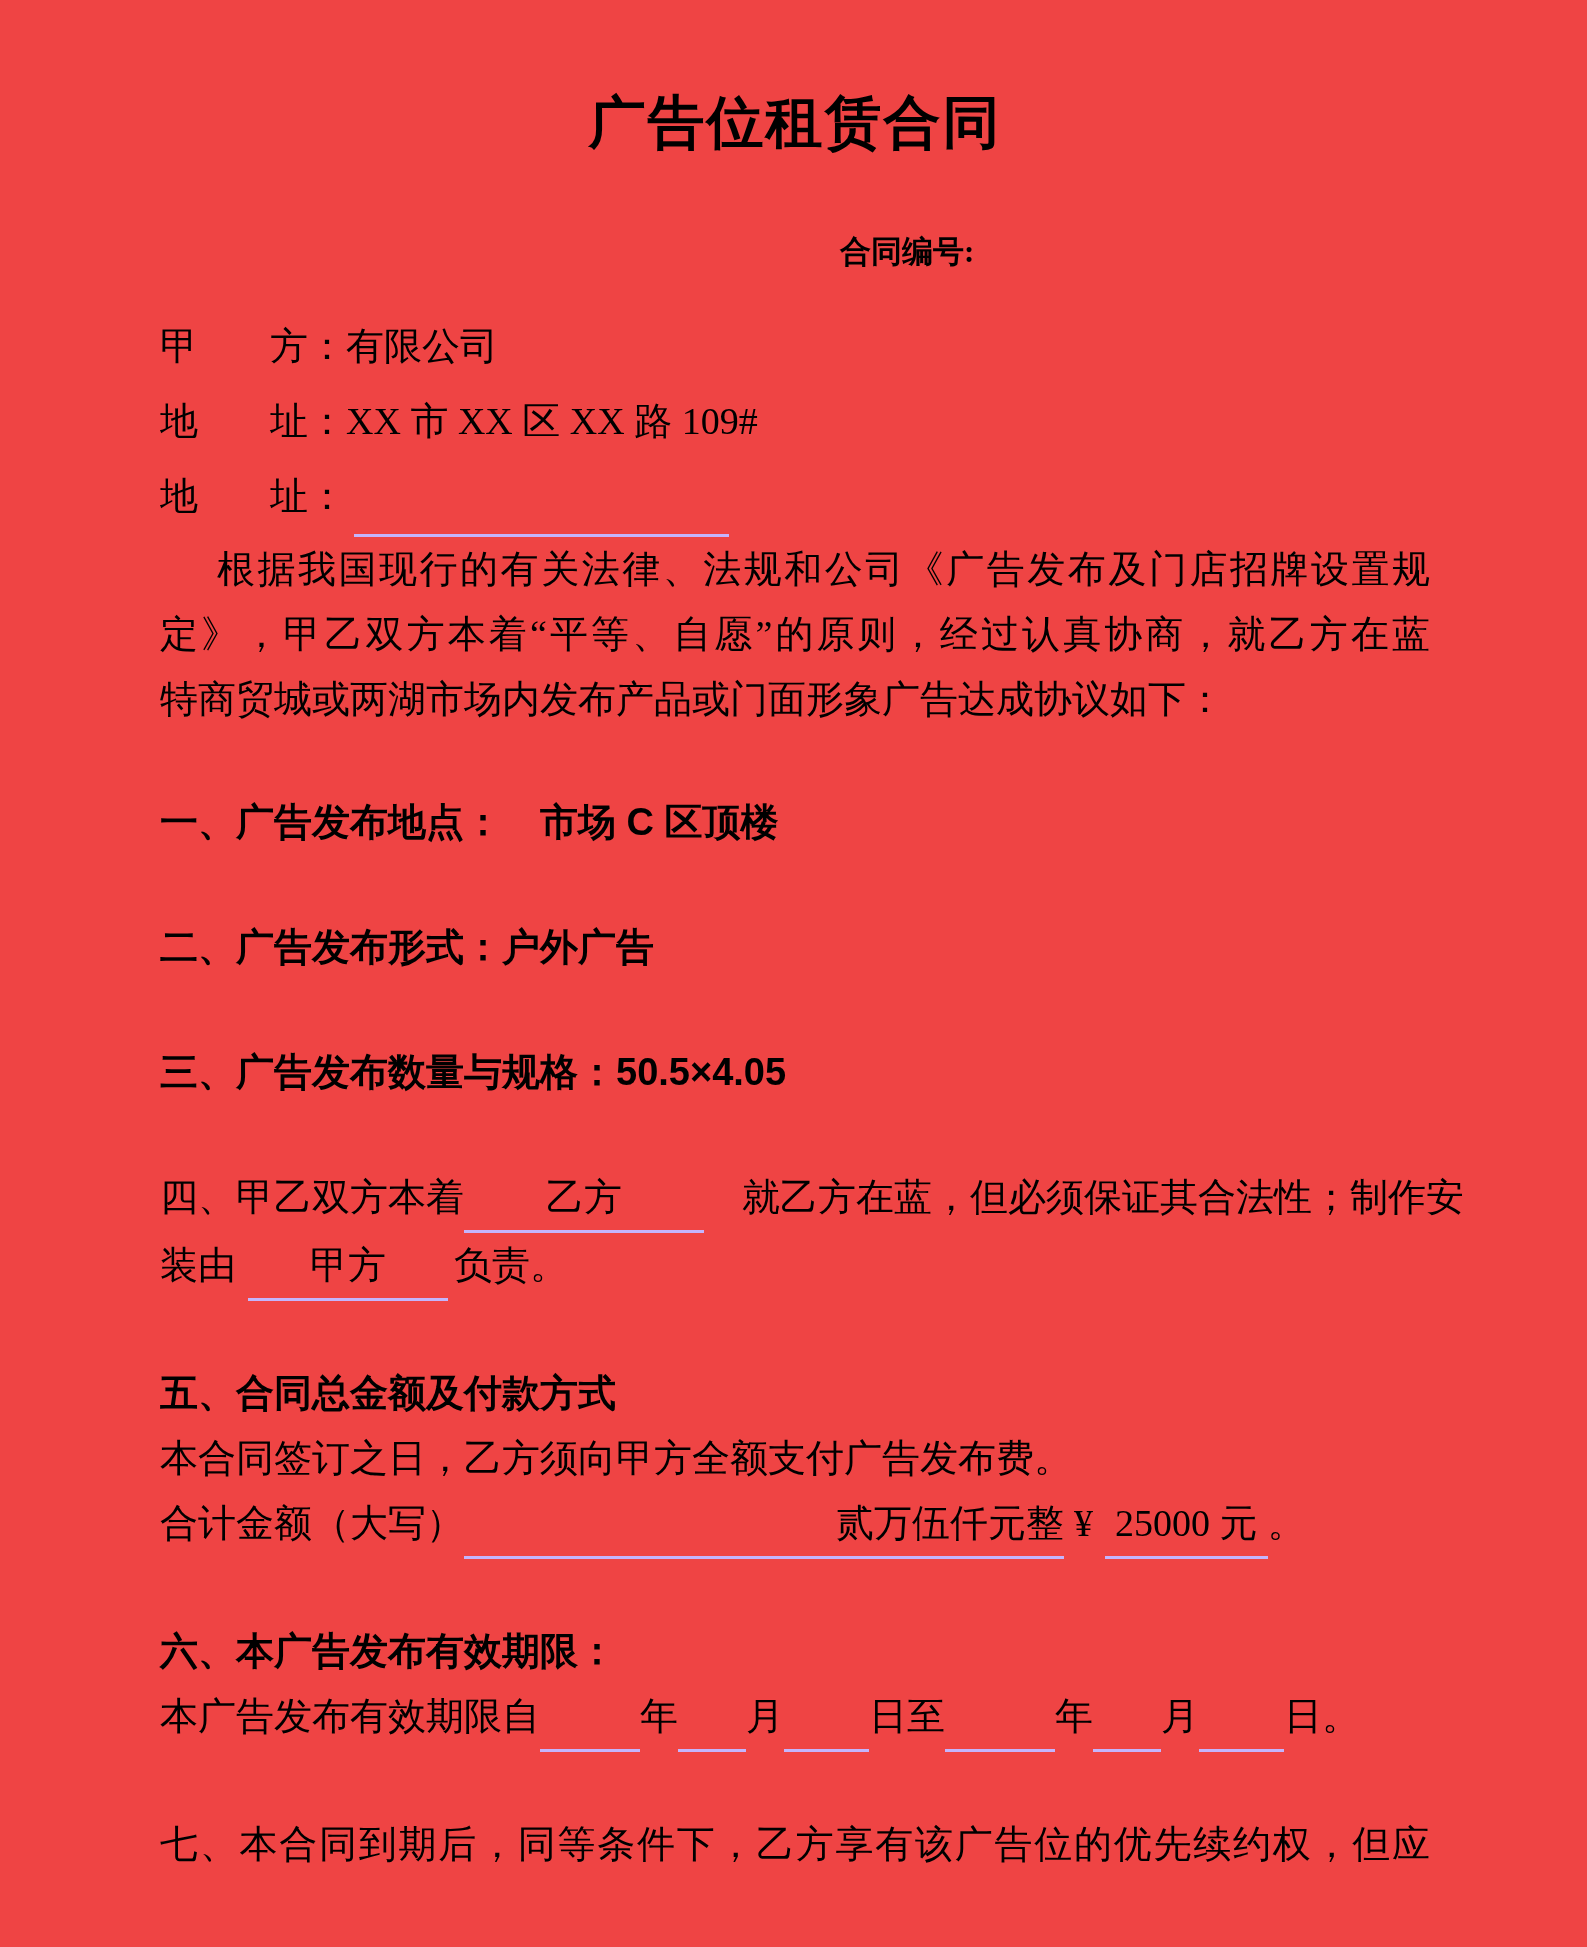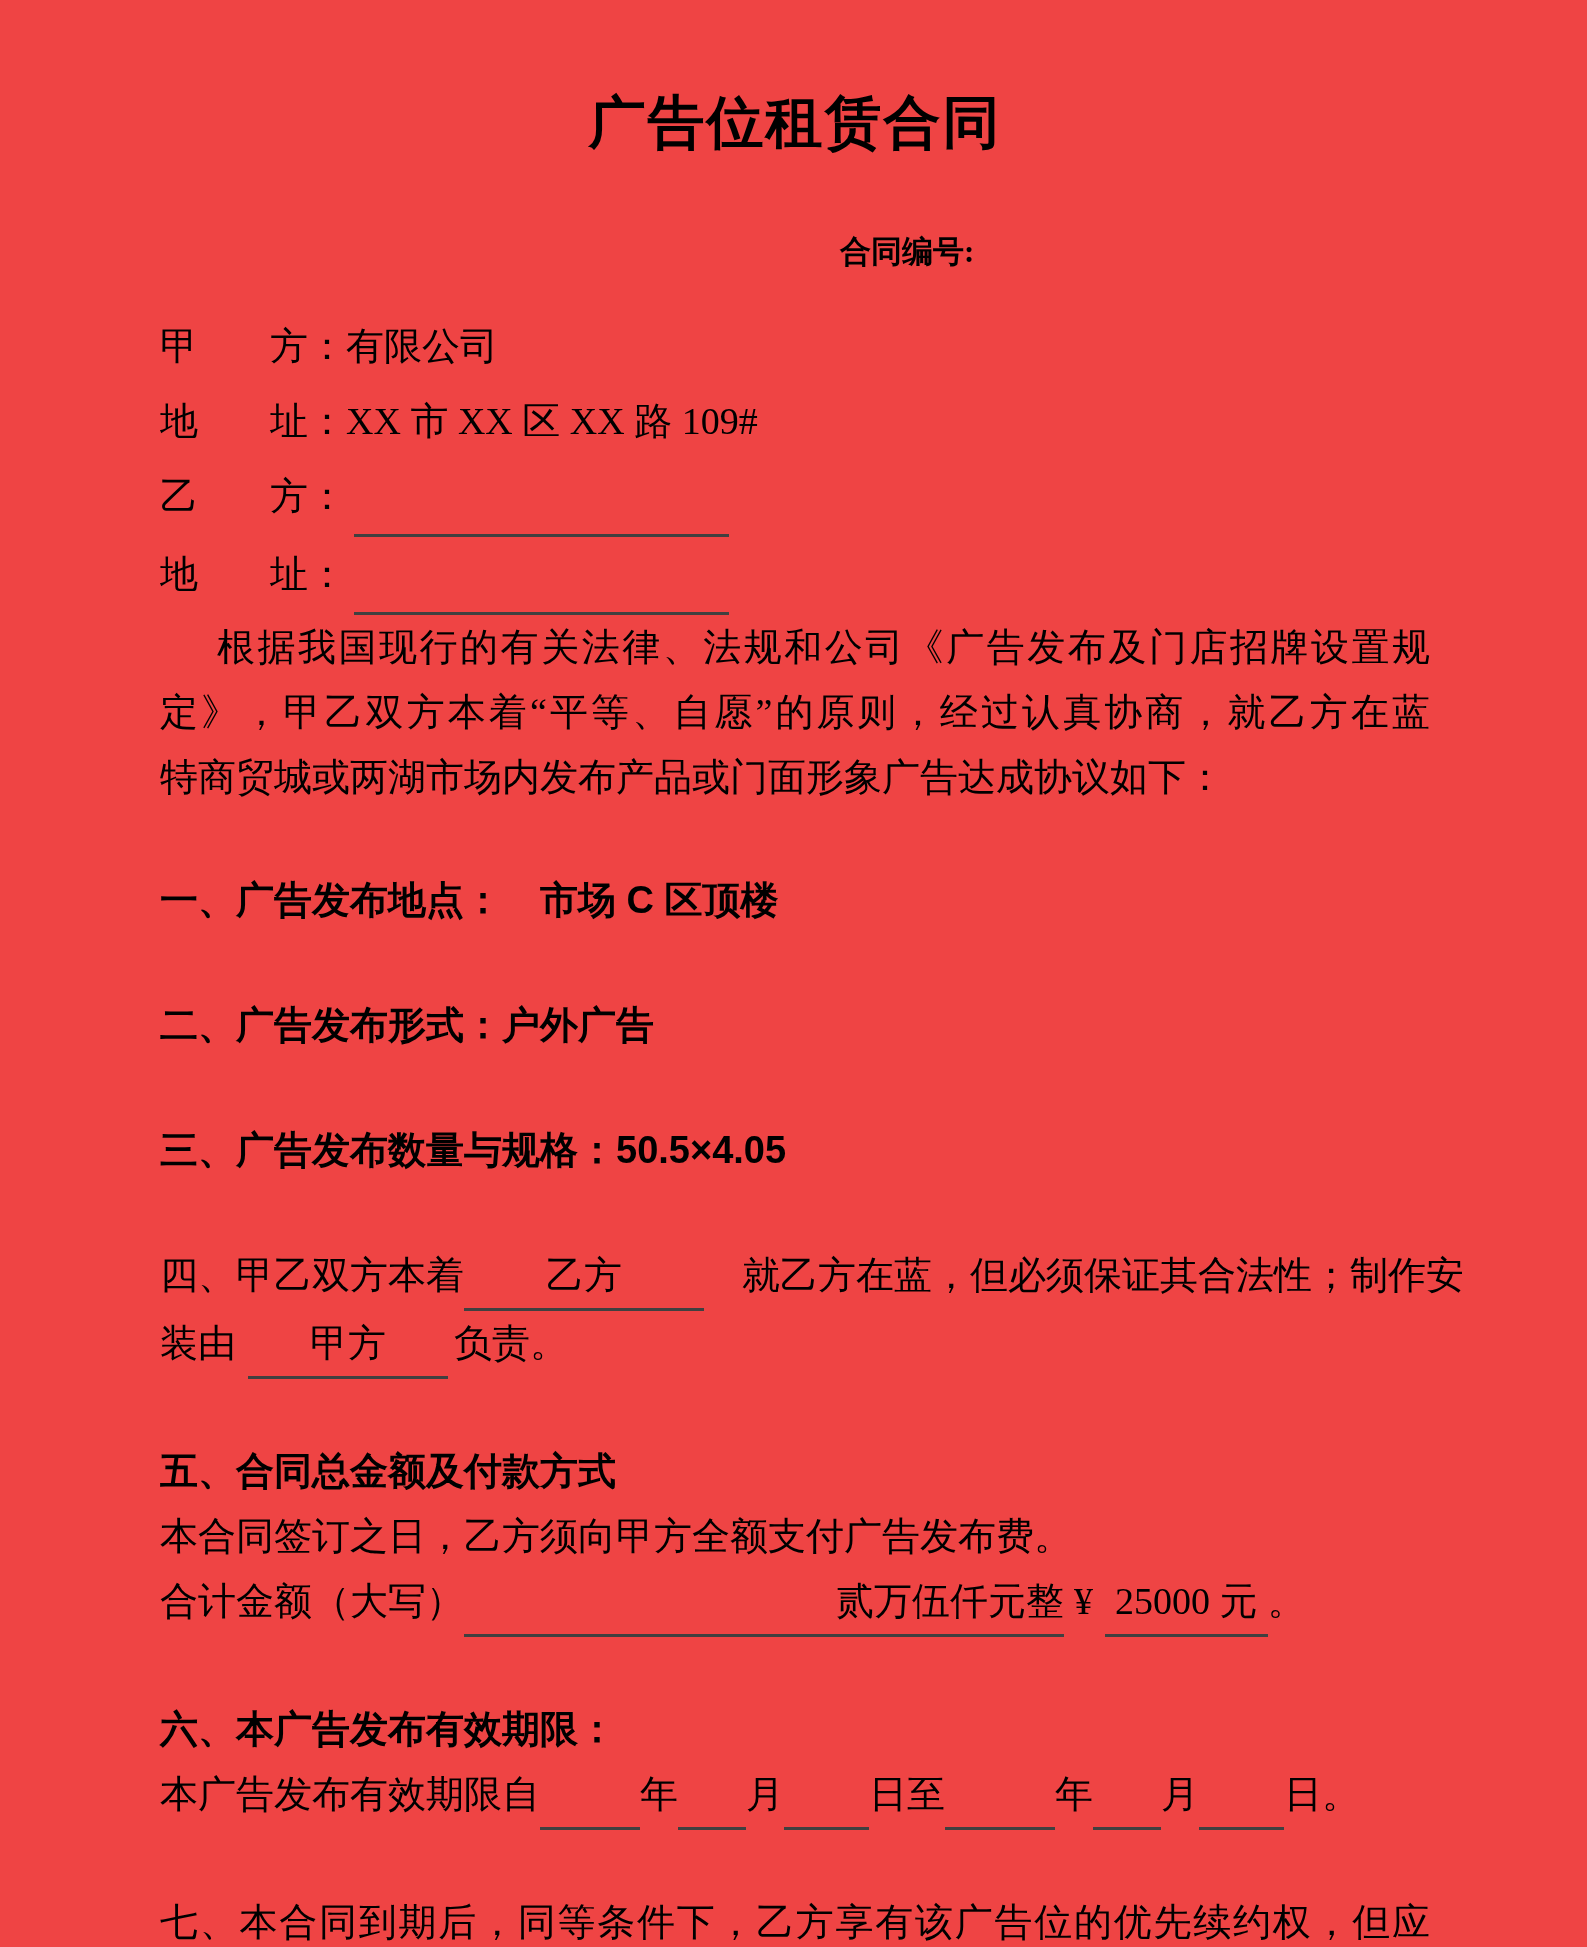--- a/index.html
+++ b/index.html
@@ -8,21 +8,21 @@
 
   .title{font-family:"Liberation Sans","DejaVu Sans",sans-serif;font-weight:bold;
          font-size:57px;line-height:68px;text-align:center;letter-spacing:2px;}
 
   .contract-no{margin-top:75px;margin-left:680px;font-weight:bold;font-size:31px;line-height:42px;}
 
   .parties{margin-top:36px;}
   .party-row{font-size:38px;line-height:75px;white-space:nowrap;}
   .party-l1{display:inline-block;width:44px;}
   .party-spacer{display:inline-block;width:66px;}
-  .blank{display:inline-block;border-bottom:3px solid #404040;box-sizing:border-box;}
+  .blank{display:inline-block;border-bottom:3px solid #c4b5fd;box-sizing:border-box;}
   .party-blank{width:375px;margin-left:8px;}
 
   .preamble{font-size:38px;}
   .pre-line{line-height:65px;}
   .indent{text-indent:57px;}
   .stretch{text-align:justify;text-align-last:justify;}
 
   .gap{height:58px;}
   .gap2{height:60px;}
 
@@ -47,23 +47,20 @@
   <div class="title">广告位租赁合同</div>
 
   <div class="contract-no">合同编号:</div>
 
   <div class="parties">
     <div class="party-row">
       <span class="party-l1">甲</span><span class="party-spacer"></span><span>方：</span><span>有限公司</span>
     </div>
     <div class="party-row">
       <span class="party-l1">地</span><span class="party-spacer"></span><span>址：</span><span>XX 市 XX 区 XX 路 109#</span>
-    </div>
-    <div class="party-row">
-      <span class="party-l1">乙</span><span class="party-spacer"></span><span>方：</span><span class="blank party-blank">&nbsp;</span>
     </div>
     <div class="party-row">
       <span class="party-l1">地</span><span class="party-spacer"></span><span>址：</span><span class="blank party-blank">&nbsp;</span>
     </div>
   </div>
 
   <div class="preamble">
     <div class="pre-line indent stretch wrap-ok">根据我国现行的有关法律、法规和公司《广告发布及门店招牌设置规</div>
     <div class="pre-line stretch wrap-ok">定》，甲乙双方本着“平等、自愿”的原则，经过认真协商，就乙方在蓝</div>
     <div class="pre-line">特商贸城或两湖市场内发布产品或门面形象广告达成协议如下：</div>

